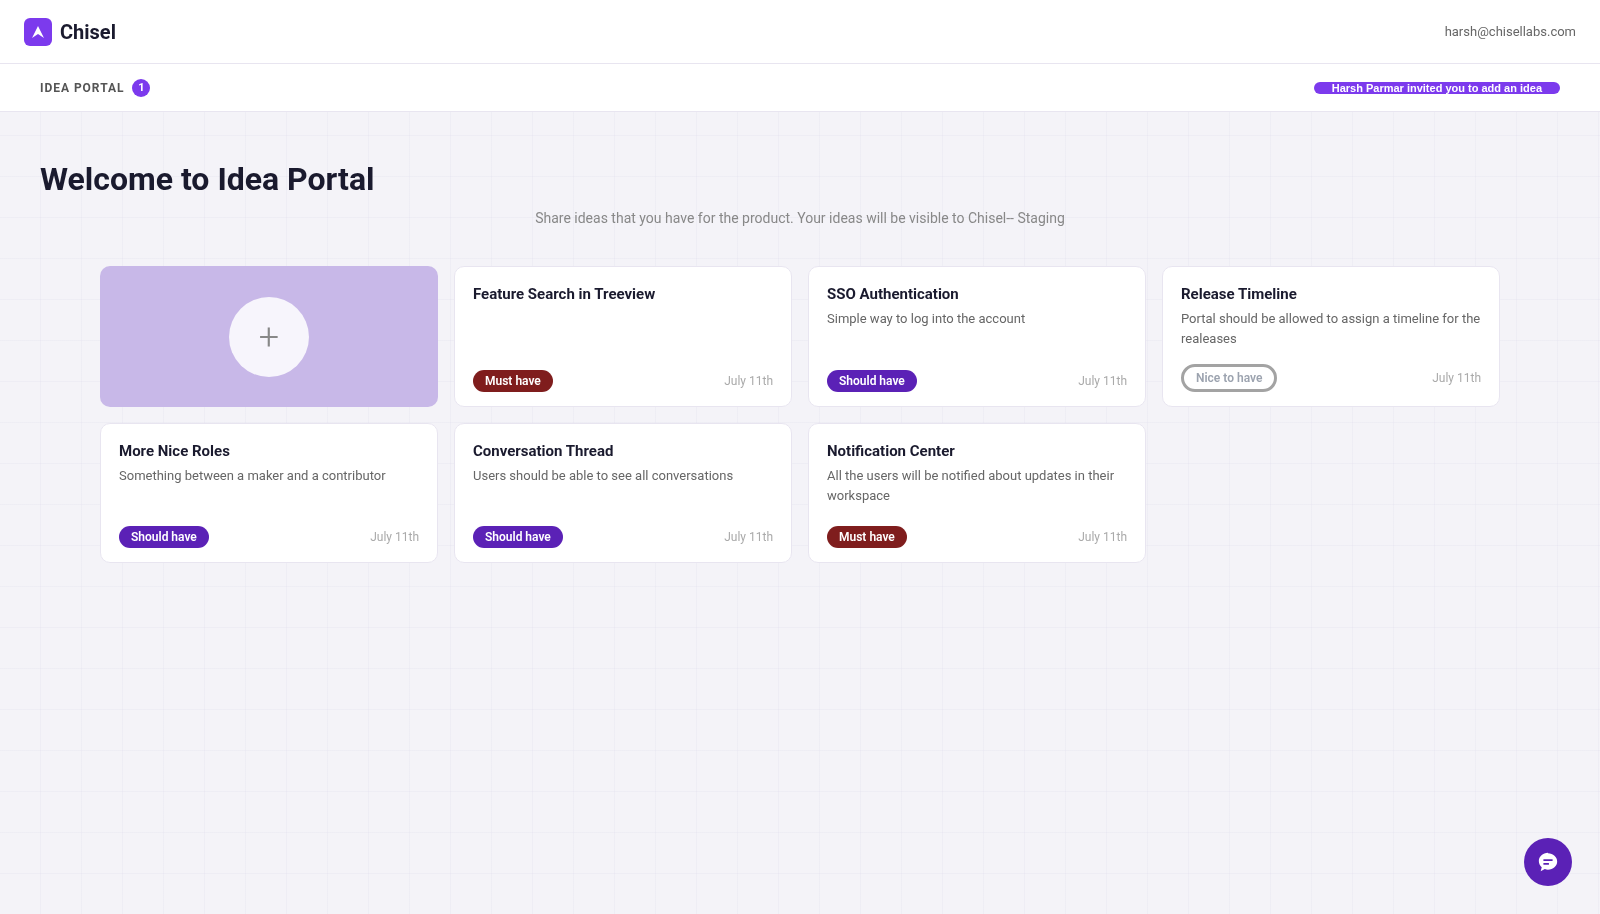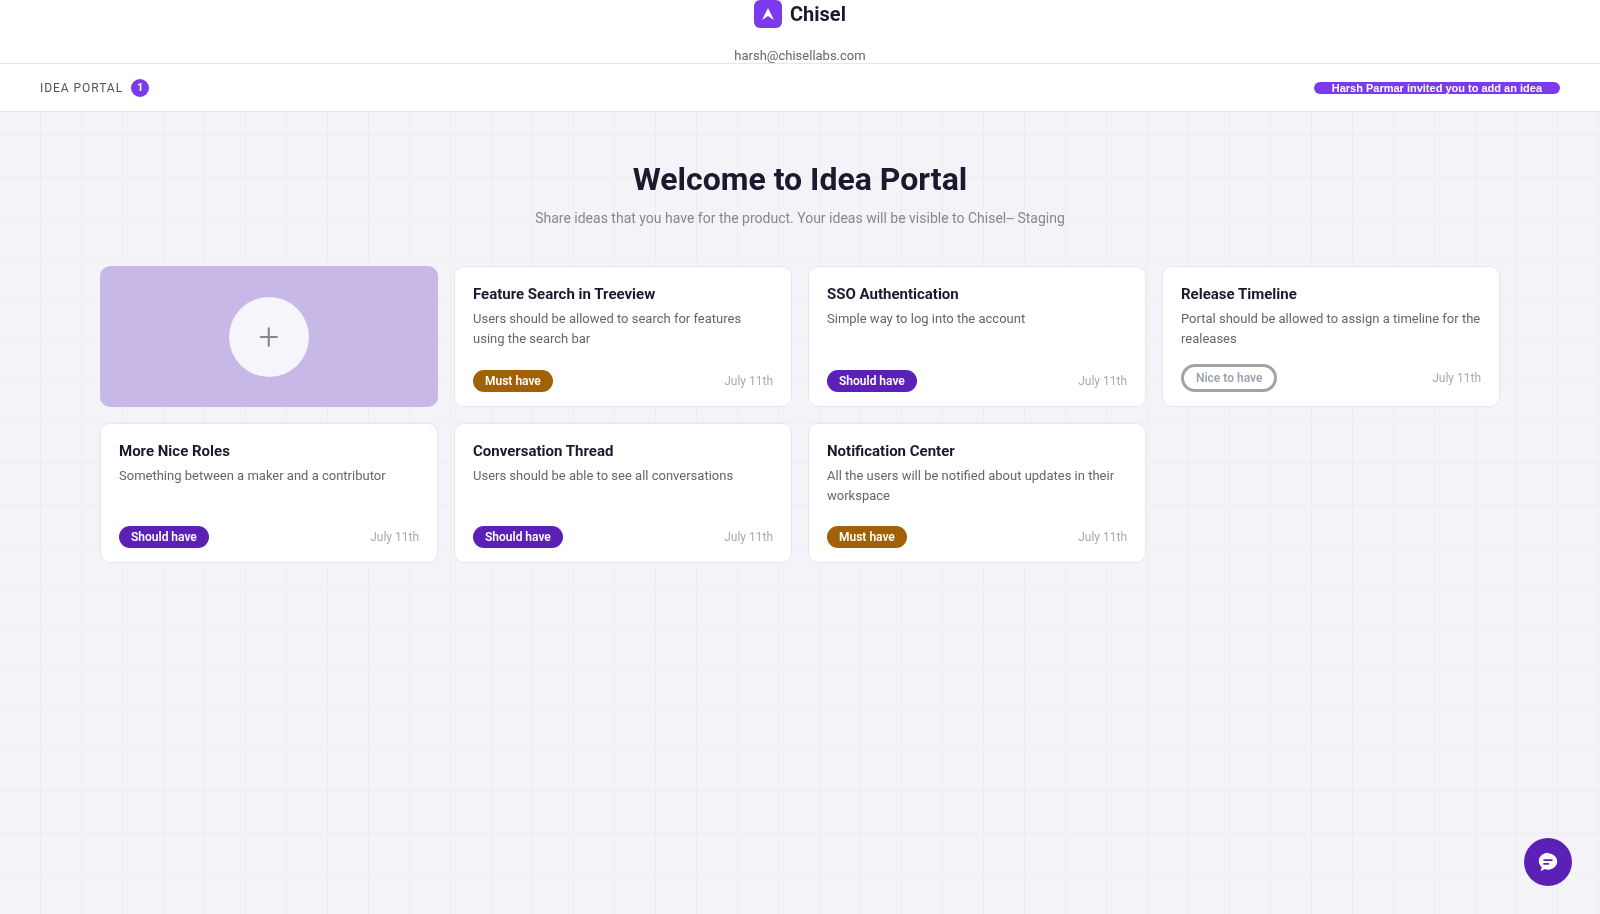--- a/index.html
+++ b/index.html
@@ -27,21 +27,20 @@
     .header {
       background: #fff;
       border-bottom: 1px solid #e8e5f0;
       display: flex;
       align-items: center;
       justify-content: space-between;
       padding: 0 24px;
       height: 64px;
       position: relative;
       z-index: 10;
-      flex-direction: column;
     }
 
     .logo-area {
       display: flex;
       align-items: center;
       gap: 8px;
     }
 
     .logo-icon {
       width: 28px;
@@ -73,21 +72,21 @@
     }
 
     .sub-header-left {
       display: flex;
       align-items: center;
       gap: 8px;
     }
 
     .portal-label {
       font-size: 12px;
-      font-weight: 400;
+      font-weight: 700;
       color: #555;
       letter-spacing: 0.08em;
       text-transform: uppercase;
     }
 
     .notification-badge {
       background: #7c3aed;
       color: #fff;
       border-radius: 50%;
       width: 18px;
@@ -112,21 +111,21 @@
     }
 
     
     .main {
       position: relative;
       z-index: 1;
       padding: 48px 40px 40px;
     }
 
     .page-title {
-      text-align: center;
+      text-align: left;
       font-size: 32px;
       font-weight: 700;
       color: #1a1a2e;
       margin-bottom: 12px;
     }
 
     .page-subtitle {
       text-align: center;
       font-size: 14px;
       color: #888;
@@ -213,21 +212,21 @@
 
     .badge {
       border-radius: 20px;
       padding: 4px 12px;
       font-size: 12px;
       font-weight: 600;
       color: #fff;
     }
 
     .badge-must-have {
-      background: #a16207;
+      background: #7f1d1d;
     }
 
     .badge-should-have {
       background: #5b21b6;
     }
 
     .badge-nice-to-have {
       background: transparent;
       border: 3px solid #a3a3a3;
       color: #9ca3af;
@@ -291,21 +290,20 @@
 
     <div class="add-card">
       <div class="add-circle">
         <span class="plus-icon">+</span>
       </div>
     </div>
 
     <div class="card idea-card">
       <div>
         <div class="card-title">Feature Search in Treeview</div>
-        <div class="card-desc">Users should be allowed to search for features using the search bar</div>
       </div>
       <div class="card-footer">
         <span class="badge badge-must-have">Must have</span>
         <span class="card-date">July 11th</span>
       </div>
     </div>
 
     <div class="card idea-card">
       <div>
         <div class="card-title">SSO Authentication</div>

